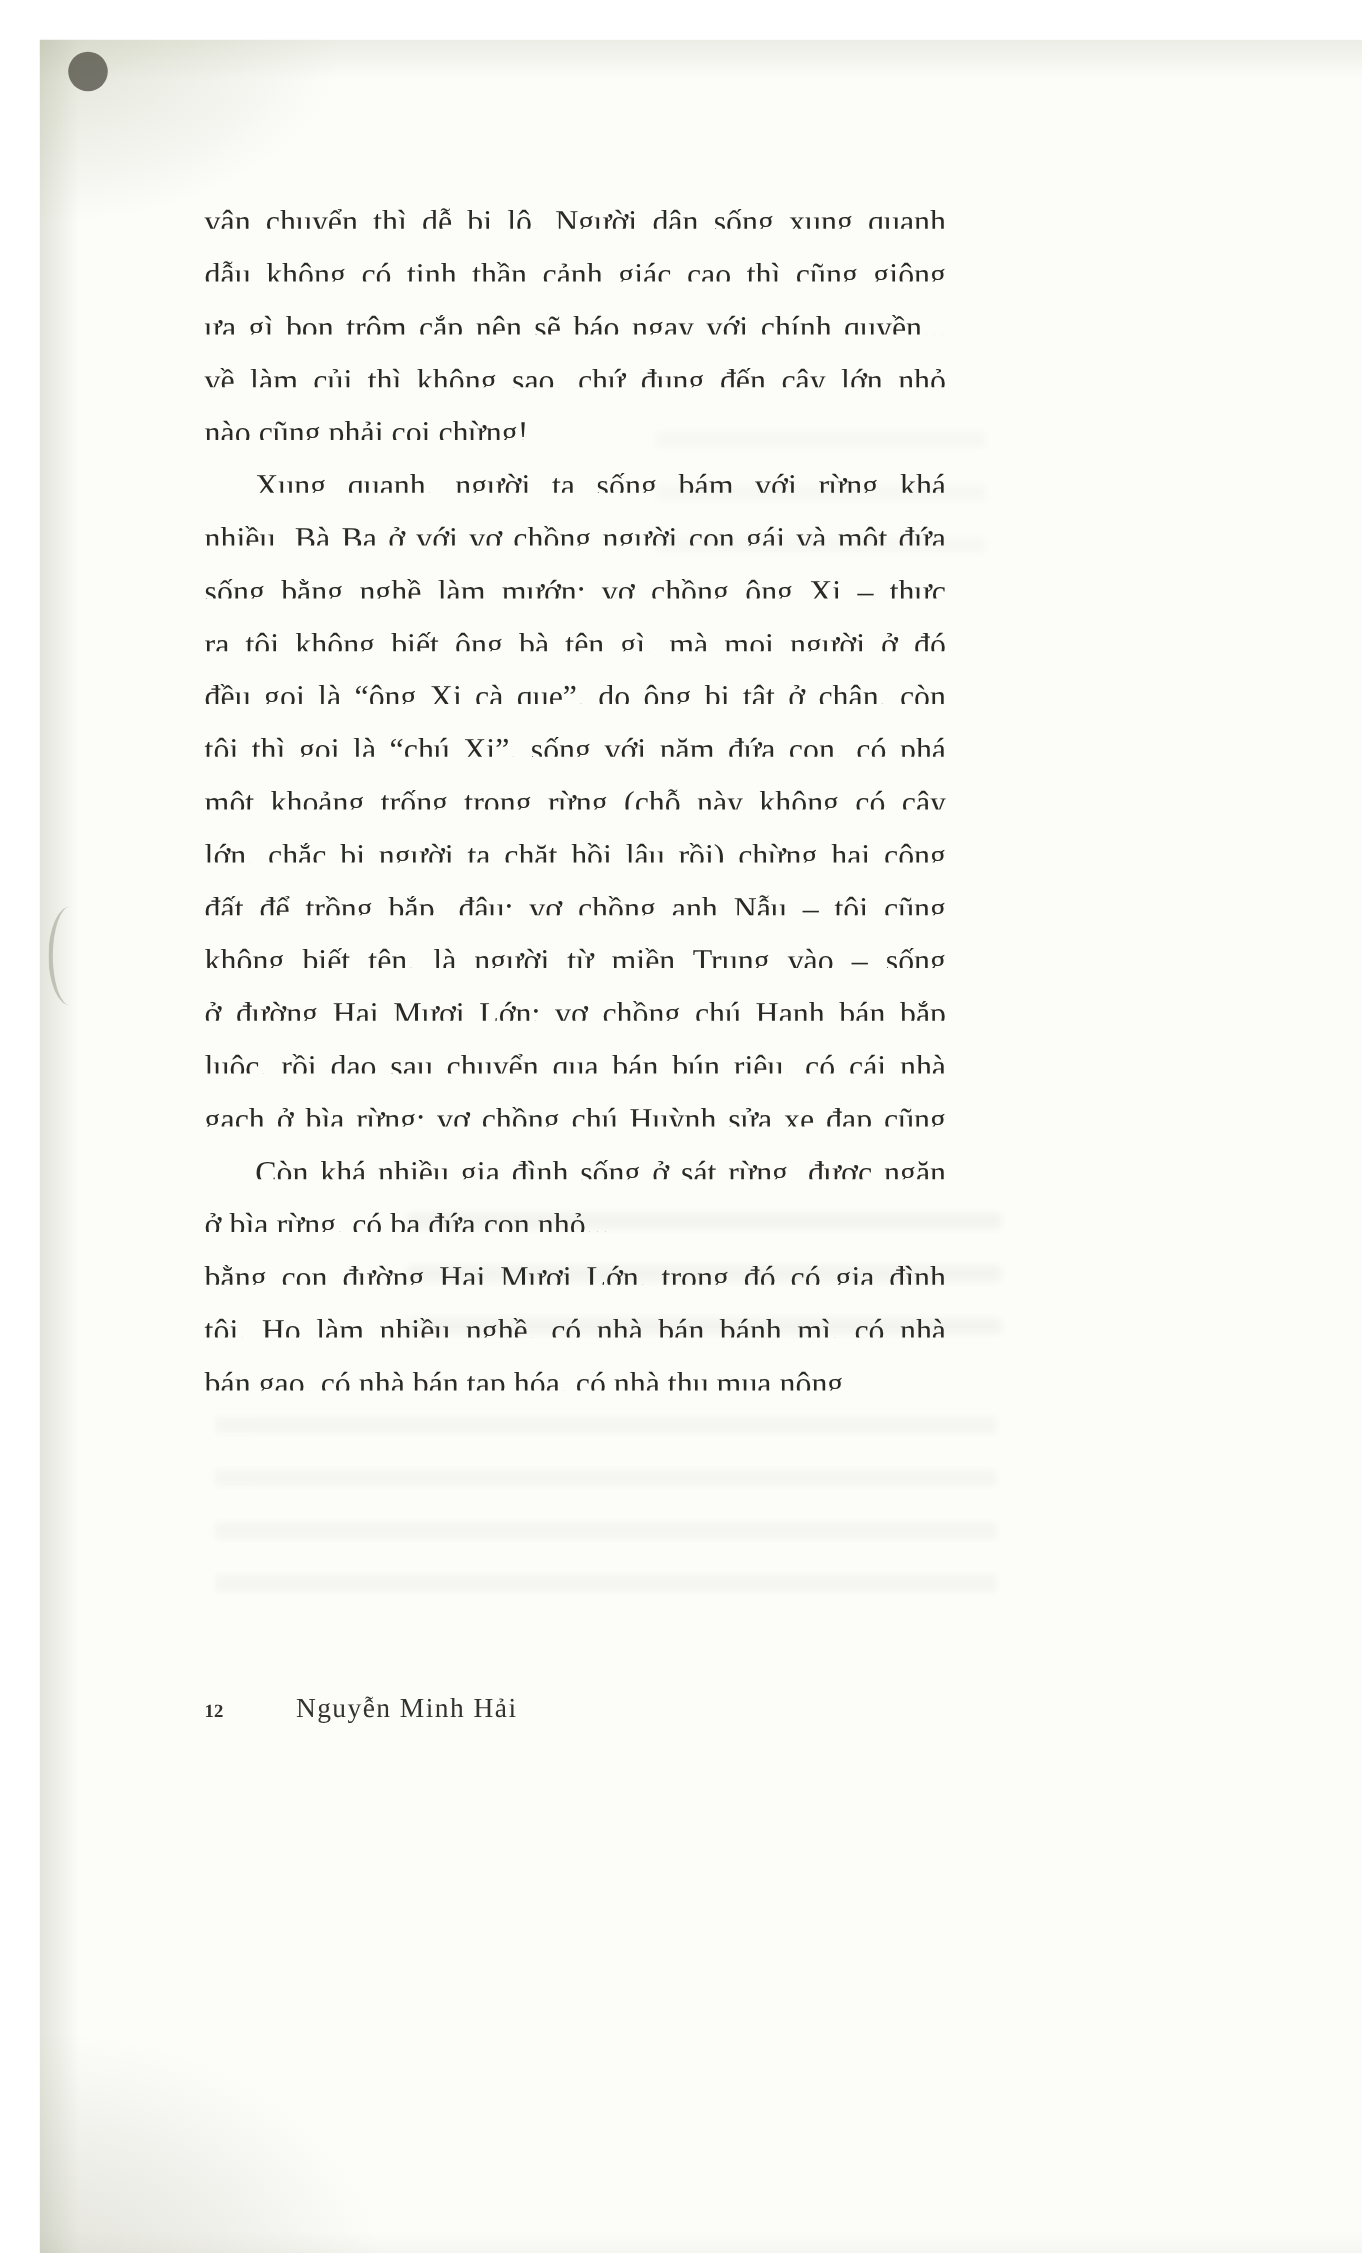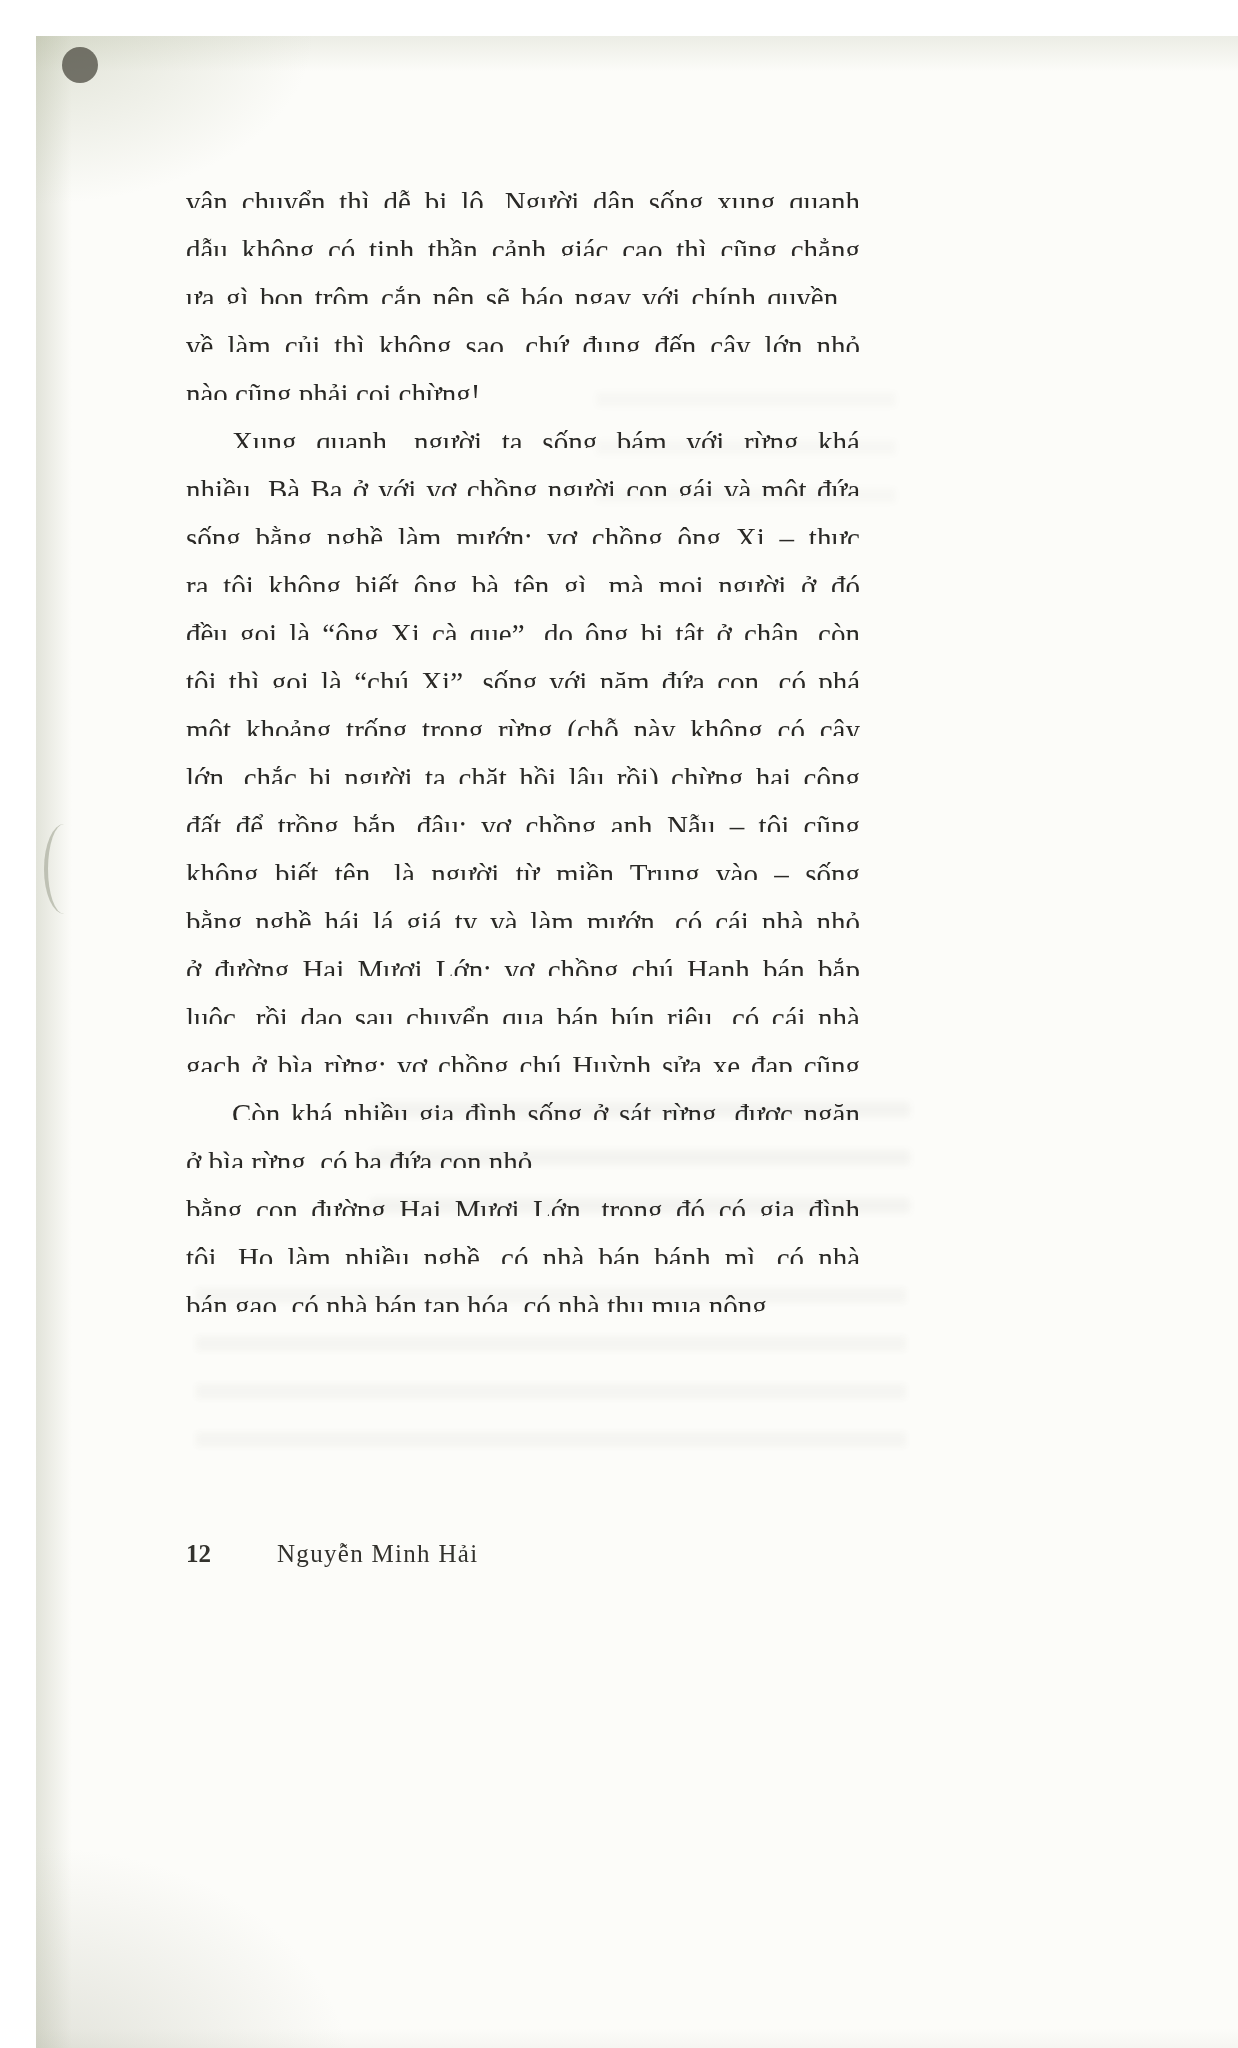--- a/index.html
+++ b/index.html
@@ -52,21 +52,21 @@
     text-align:justify; text-align-last:justify;
     overflow:hidden;
   }
   .line.last { text-align-last:auto; }
   .line.indent { text-indent:46px;font-family:Liberation Serif, serif; }
   .footer {
     position:absolute; left:114px; top:1452px;
     display:flex; align-items:baseline; gap:30px;
     color:#33322d;
   }
-  .pagenum { font-weight:bold; font-size:25px; }
+  .pagenum { font-weight:bold; font-size:17px; }
   .author  { font-size:25px; letter-spacing:1.3px;margin-top:16px; }
 </style>
 </head>
 <body>
 
 <div class="page">
 
   <div class="shade edge-left"></div>
   <div class="shade edge-top"></div>
   <div class="shade edge-right"></div>
@@ -74,35 +74,34 @@
   <div class="shade corner-tl"></div>
   <div class="shade corner-bl"></div>
   <div class="curl-mark"></div>
   <div class="speck"></div>
   <div class="ghost ghost-c"></div>
   <div class="ghost ghost-a"></div>
   <div class="ghost ghost-b"></div>
 
   <div class="text-block">
       <div class="line">vận chuyển thì dễ bị lộ. Người dân sống xung quanh</div>
-      <div class="line">dẫu không có tinh thần cảnh giác cao thì cũng chẳng</div>
+      <div class="line">dẫu không có tinh thần cảnh giác cao thì cũng giông</div>
       <div class="line">ưa gì bọn trộm cắp nên sẽ báo ngay với chính quyền...</div>
       <div class="line">về làm củi thì không sao, chứ đụng đến cây lớn nhỏ</div>
       <div class="line last">nào cũng phải coi chừng!</div>
       <div class="line indent">Xung quanh, người ta sống bám với rừng khá</div>
       <div class="line">nhiều. Bà Ba ở với vợ chồng người con gái và một đứa</div>
       <div class="line">sống bằng nghề làm mướn; vợ chồng ông Xi – thực</div>
       <div class="line">ra tôi không biết ông bà tên gì, mà mọi người ở đó</div>
       <div class="line">đều gọi là “ông Xi cà que”, do ông bị tật ở chân, còn</div>
       <div class="line">tôi thì gọi là “chú Xi”, sống với năm đứa con, có phá</div>
       <div class="line">một khoảng trống trong rừng (chỗ này không có cây</div>
       <div class="line">lớn, chắc bị người ta chặt hồi lâu rồi) chừng hai công</div>
       <div class="line">đất để trồng bắp, đậu; vợ chồng anh Nẫu – tôi cũng</div>
       <div class="line">không biết tên, là người từ miền Trung vào – sống</div>
-      <div class="line">bằng nghề hái lá giá tỵ và làm mướn, có cái nhà nhỏ</div>
       <div class="line">ở đường Hai Mươi Lớn; vợ chồng chú Hạnh bán bắp</div>
       <div class="line">luộc, rồi dạo sau chuyển qua bán bún riêu, có cái nhà</div>
       <div class="line">gạch ở bìa rừng; vợ chồng chú Huỳnh sửa xe đạp cũng</div>
       <div class="line indent">Còn khá nhiều gia đình sống ở sát rừng, được ngăn</div>
       <div class="line last">ở bìa rừng, có ba đứa con nhỏ...</div>
       <div class="line">bằng con đường Hai Mươi Lớn, trong đó có gia đình</div>
       <div class="line">tôi. Họ làm nhiều nghề, có nhà bán bánh mì, có nhà</div>
       <div class="line last">bán gạo, có nhà bán tạp hóa, có nhà thu mua nông</div>
     </div>
 

